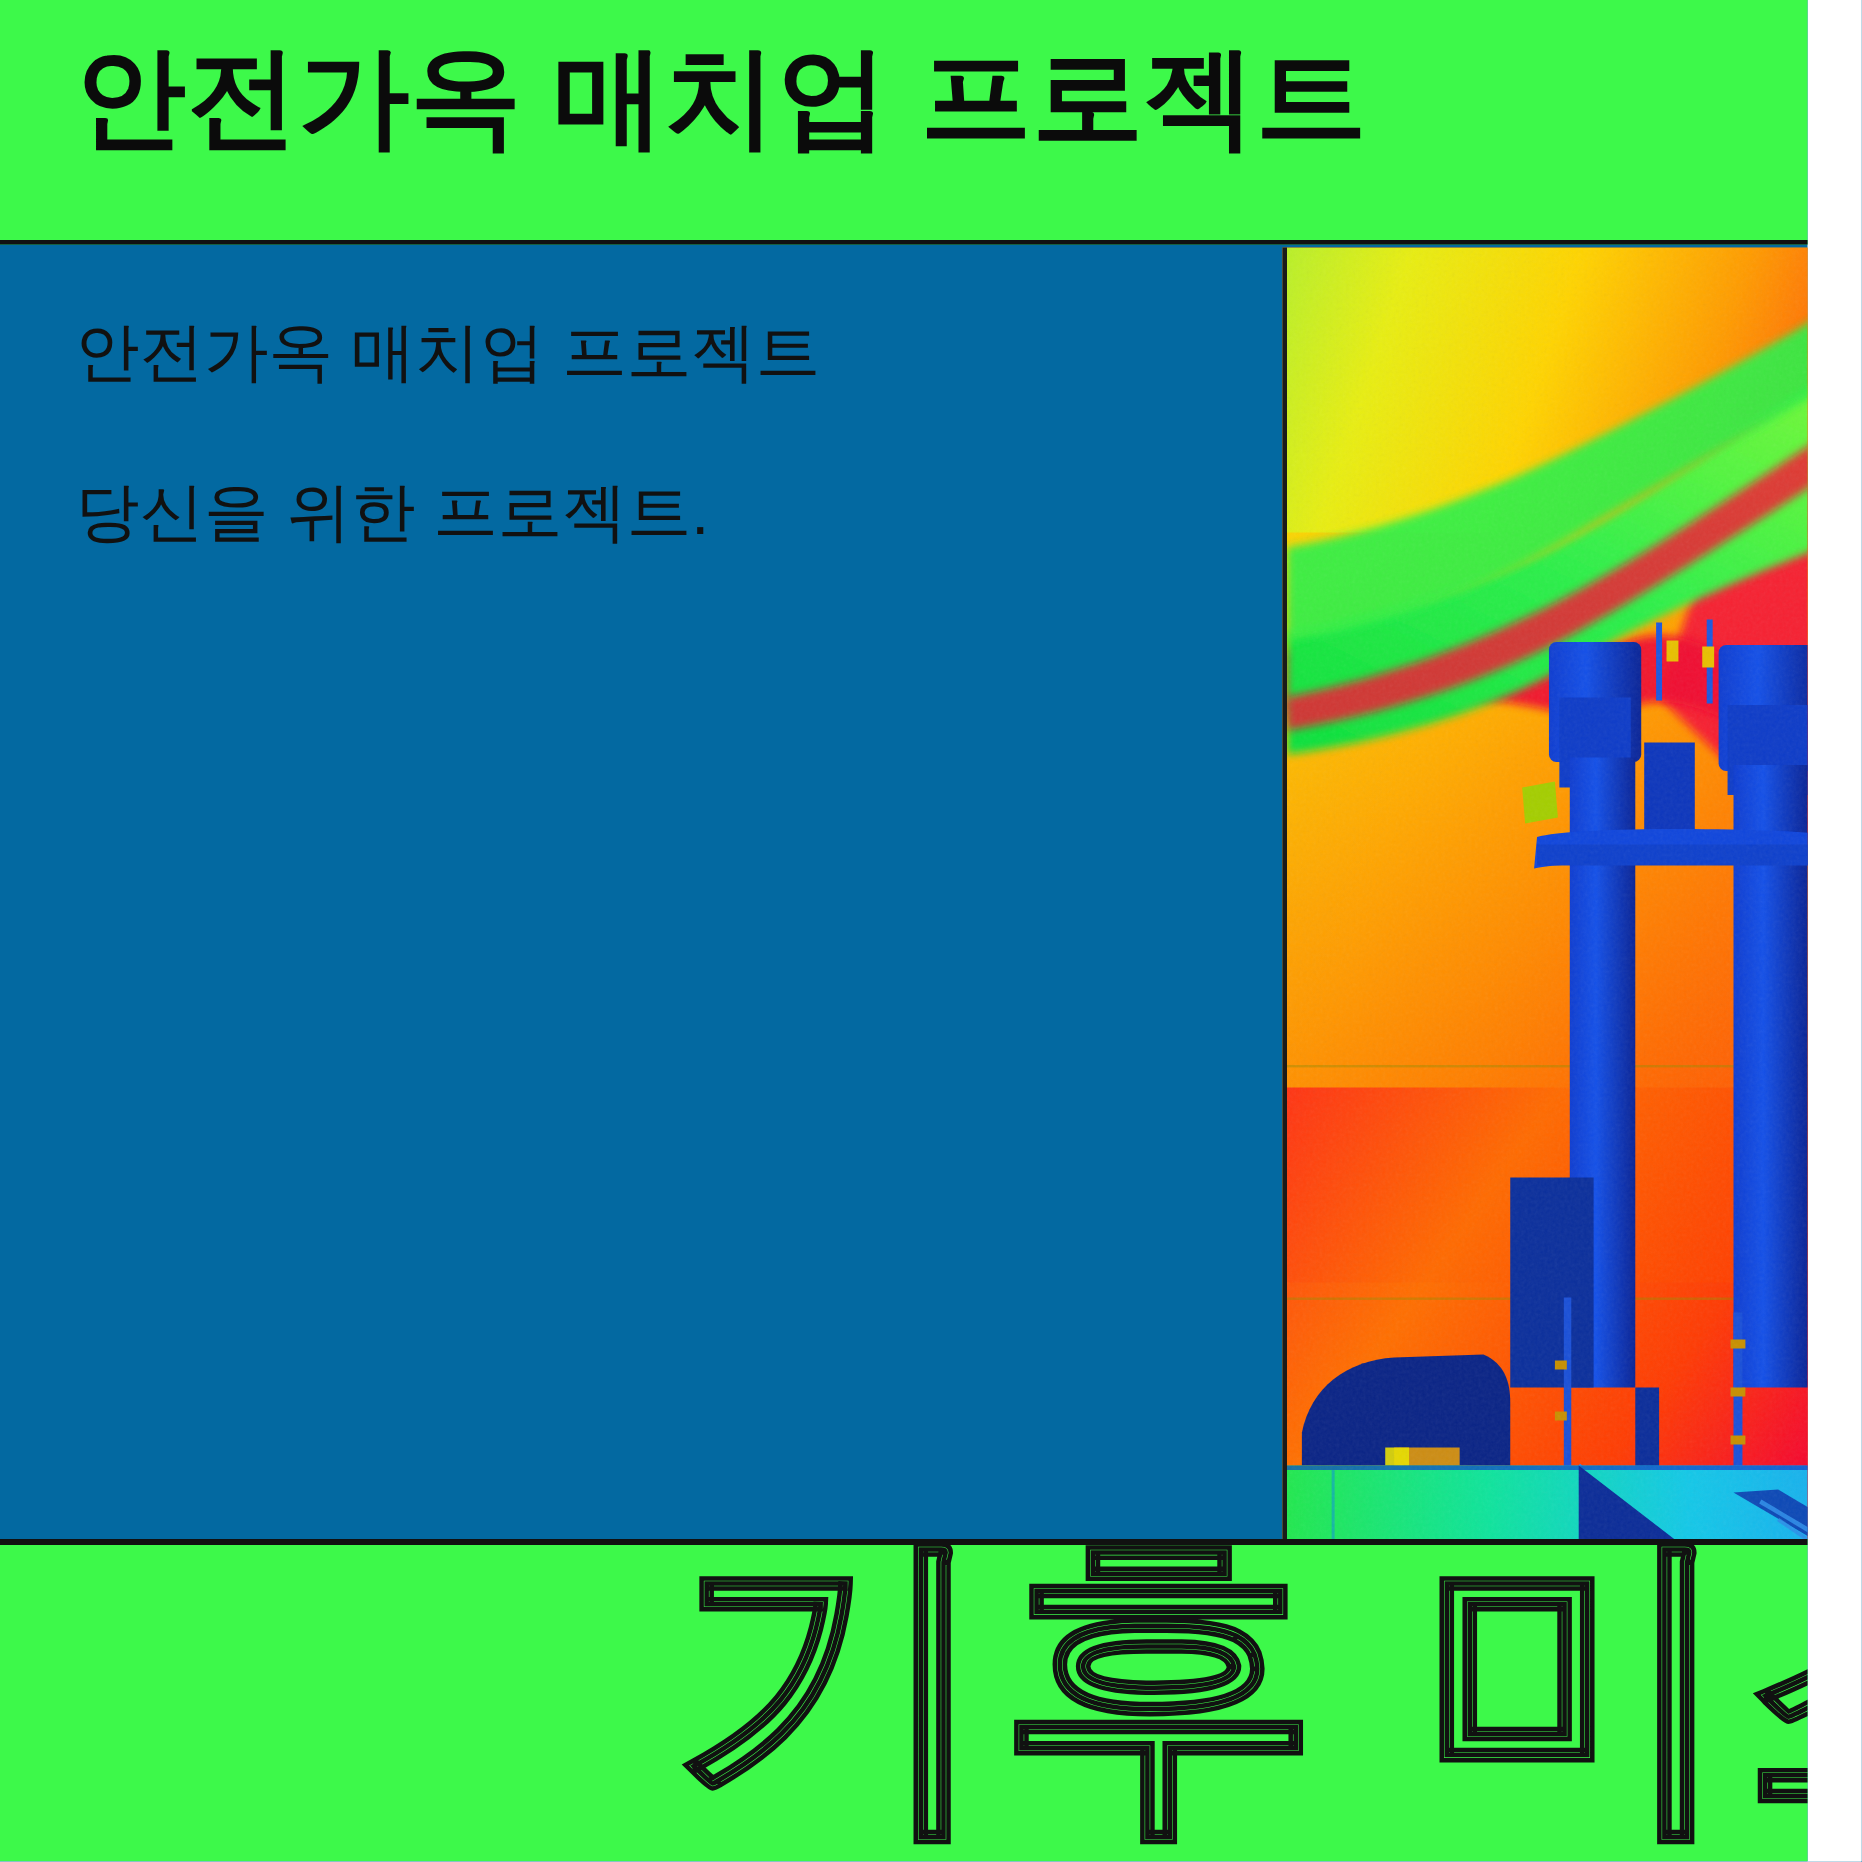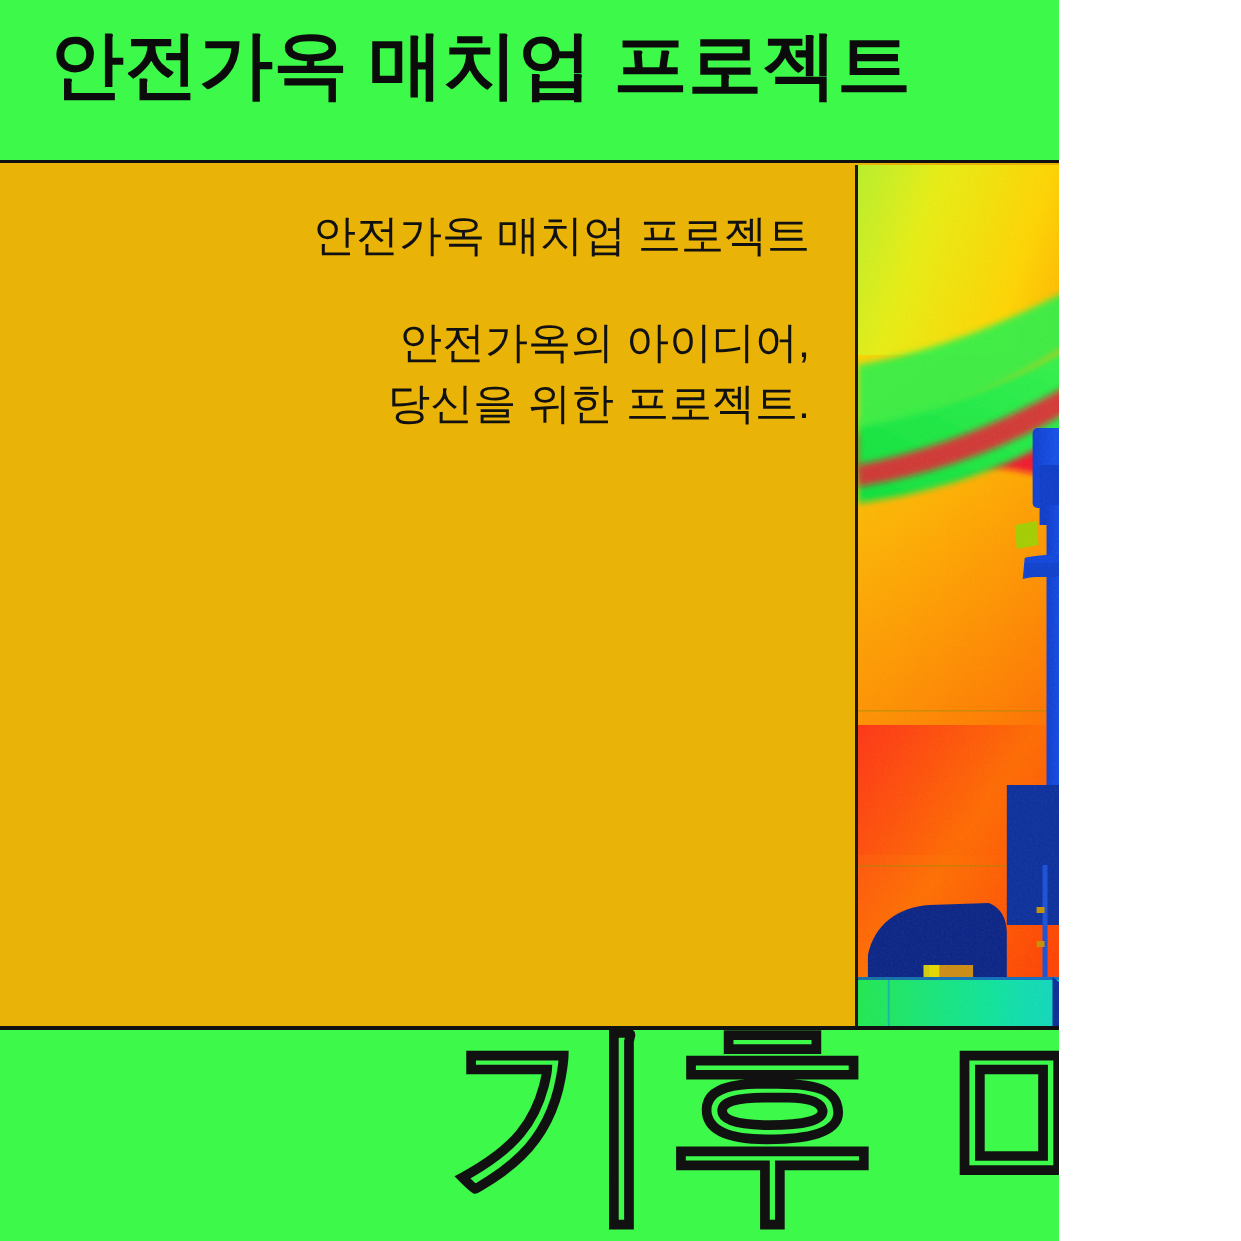--- a/index.html
+++ b/index.html
@@ -6,26 +6,25 @@
     margin: 0;
     padding: 0;
     background: #ffffff;
   }
   body {
     font-family: "Liberation Sans", "DejaVu Sans", sans-serif;
   }
 
   .poster {
     position: relative;
-    width: 1059px;
+    width: 1205px;
     height: 1241px;
-    background: #eab308;
+    background: #0369a1;
     overflow: hidden;
     box-sizing: border-box;
-    text-align: right;
   }
 
   
   .header-band {
     position: absolute;
     left: 0;
     top: 0;
     width: 1241px;
     height: 163px;
     background: #3DF94A;
@@ -120,21 +119,20 @@
     <div class="header-title">안전가옥 매치업 프로젝트</div>
   </div>
 
   <div class="body-copy">
 
     <div class="body-block">
       <span class="body-line">안전가옥 매치업 프로젝트</span>
     </div>
 
     <div class="body-block">
-      <span class="body-line">안전가옥의 아이디어,</span>
       <span class="body-line">당신을 위한 프로젝트.</span>
     </div>
 
   </div>
 
   <div class="photo-frame">
     <svg class="thermal" viewBox="0 0 386 861" preserveAspectRatio="none">
       <defs>
 
         <linearGradient id="heatBG" x1="0" y1="0" x2="1" y2="0.75">

